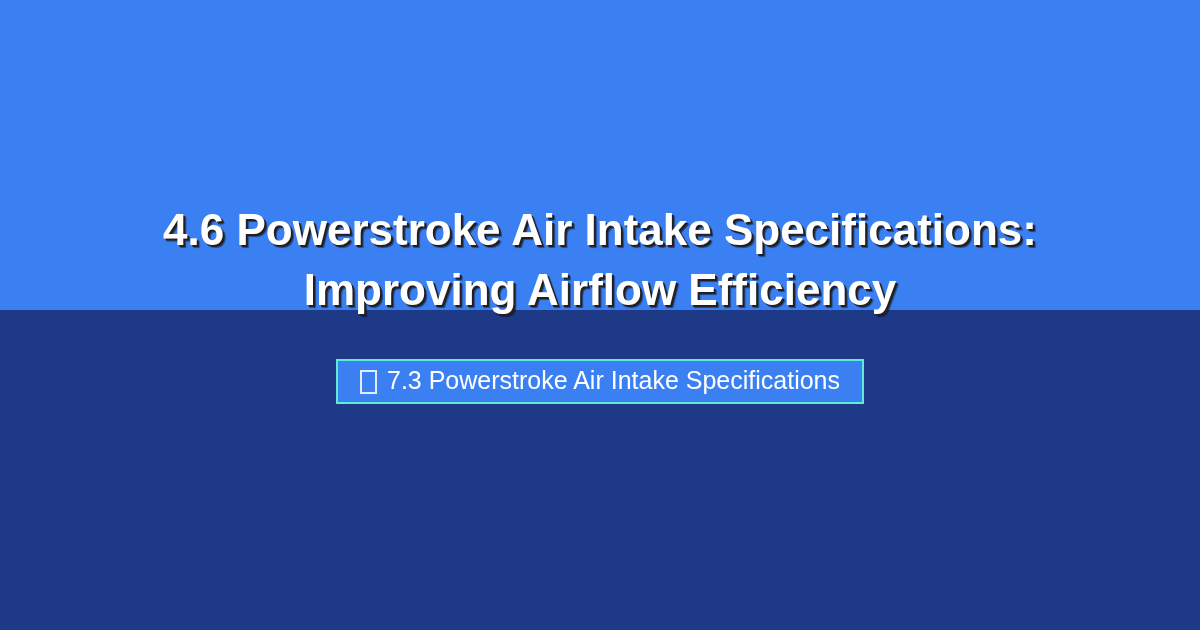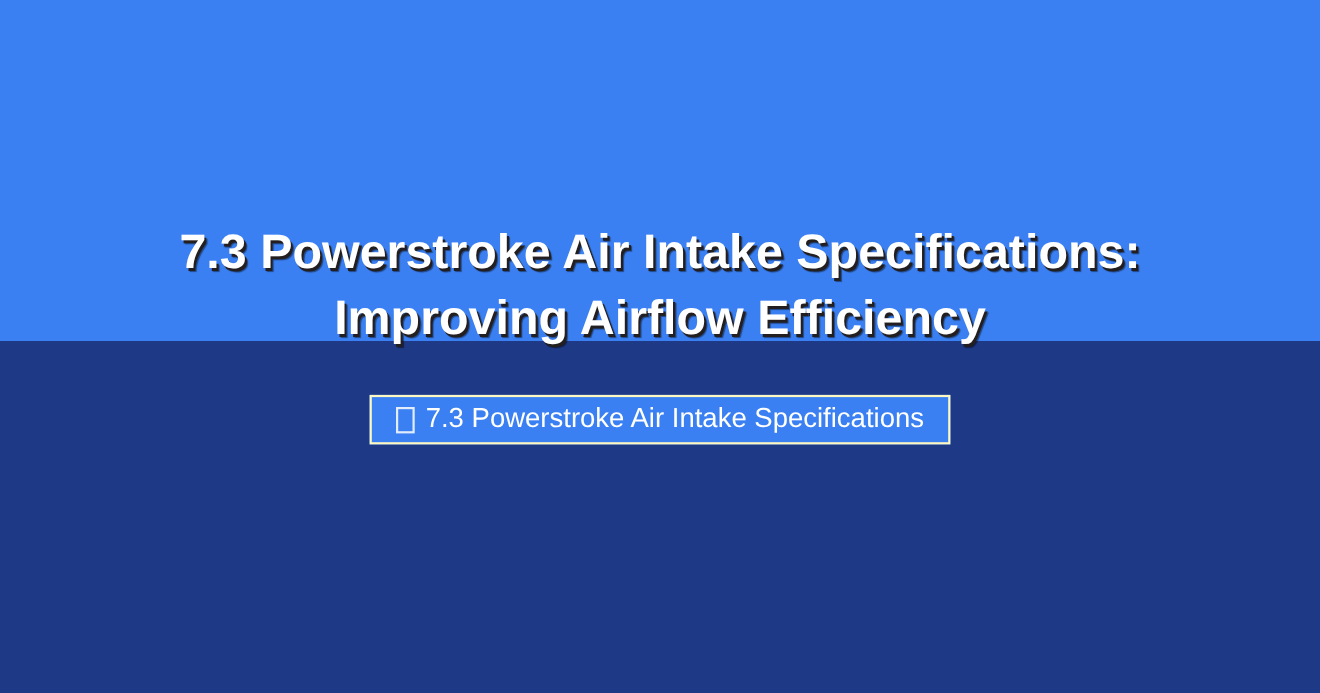--- a/index.html
+++ b/index.html
@@ -66,21 +66,21 @@
     z-index: 4;
   }
   #badge {
     display: inline-flex;
     align-items: center;
     justify-content: center;
     gap: 10px;
     height: 45px;
     padding: 0 22px;
     background: #3b80f2;
-    border: 2px solid #fef9c3;
+    border: 2px solid #5eead4;
     color: #ffffff;
     font-size: 25px;
     font-weight: normal;
     line-height: 1;
     white-space: nowrap;
     vertical-align: middle;
   }
   #badge-icon {
     display: inline-block;
     width: 17px;
@@ -96,21 +96,21 @@
   }
 </style>
 </head>
 <body>
 
 <div id="card">
 
   <div id="band-top"></div>
   <div id="band-bottom"></div>
 
-  <h1 id="title">7.3 Powerstroke Air Intake Specifications:
+  <h1 id="title">4.6 Powerstroke Air Intake Specifications:
 Improving Airflow Efficiency</h1>
 
   <div id="badge-wrap">
     <div id="badge">
       <span id="badge-icon"></span>
       <span id="badge-label">7.3 Powerstroke Air Intake Specifications</span>
     </div>
   </div>
 
 </div>

